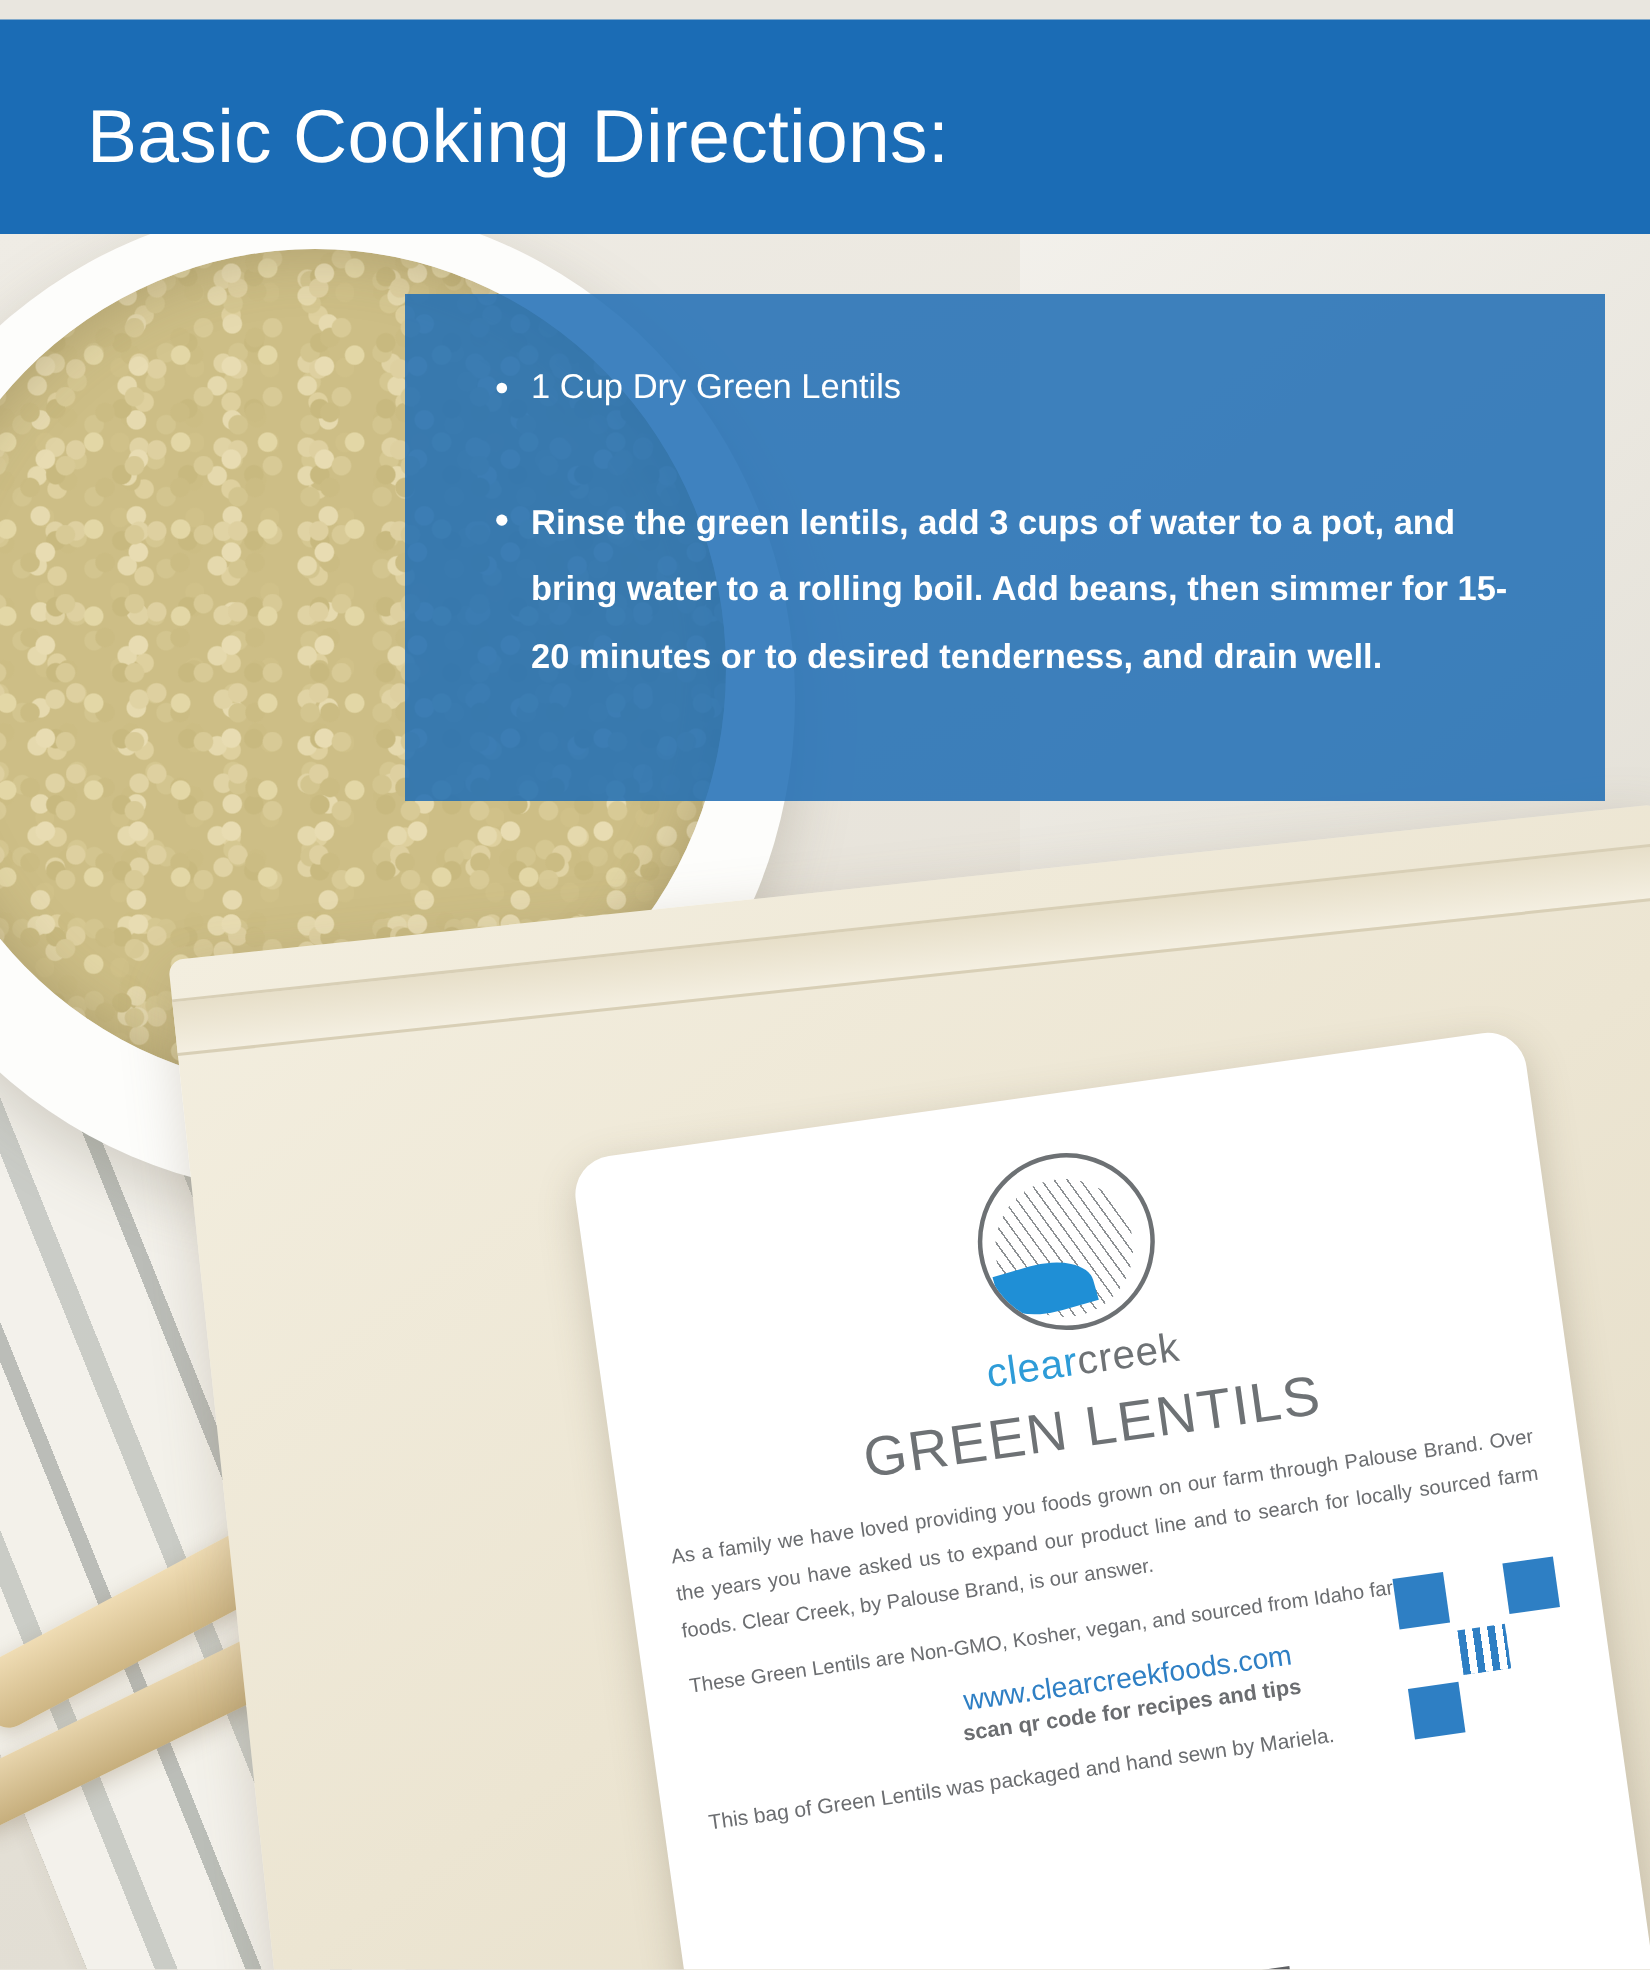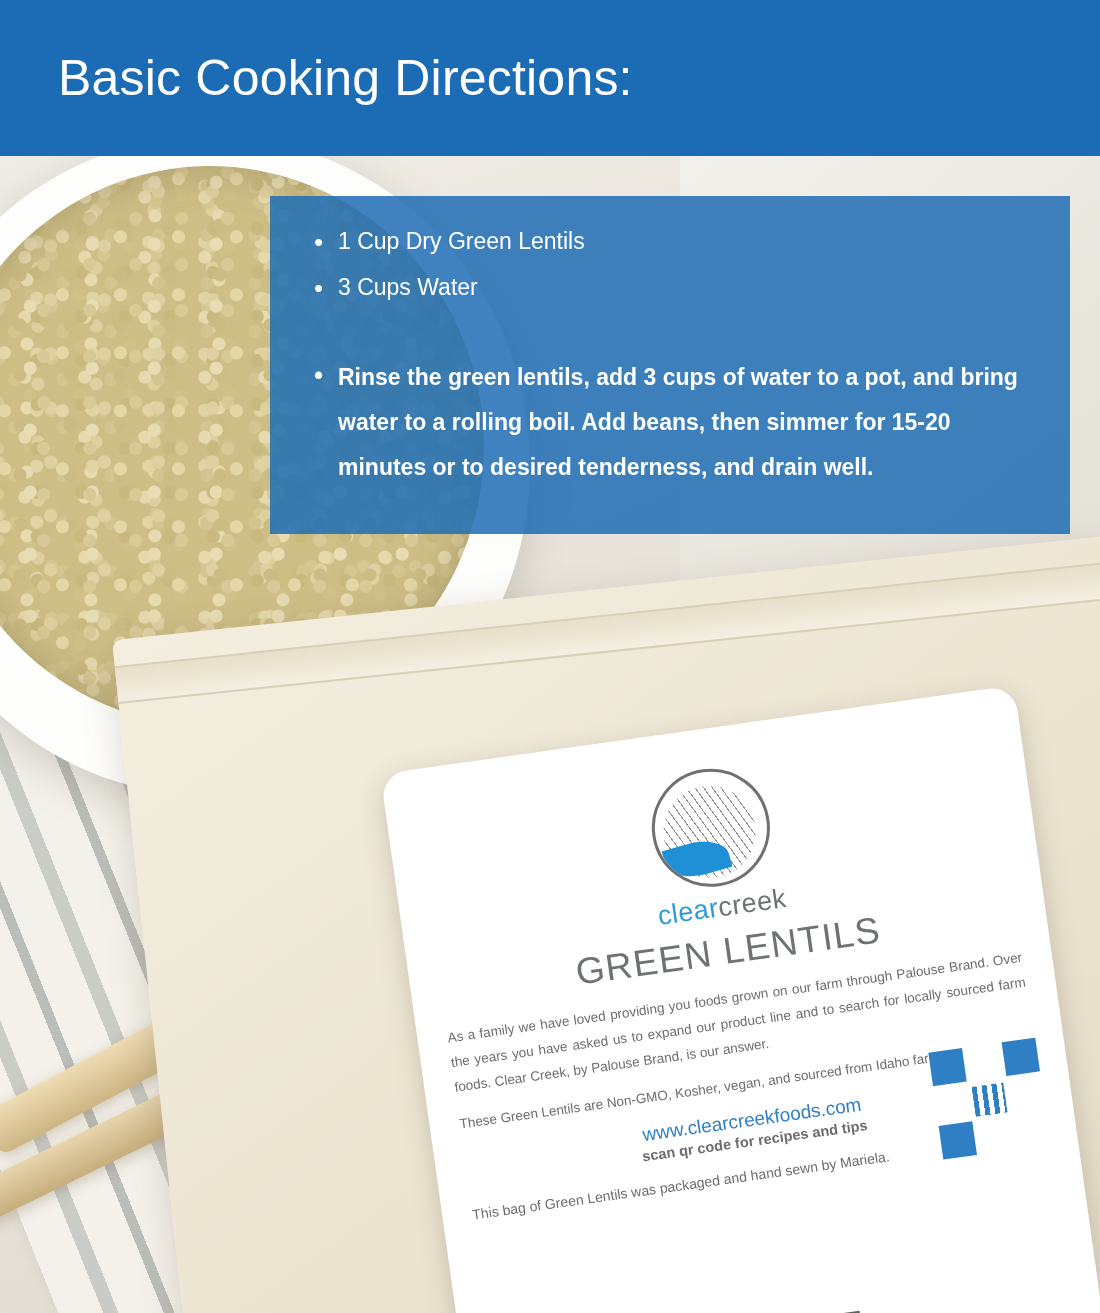--- a/index.html
+++ b/index.html
@@ -4,21 +4,21 @@
 <style>
   html,body{margin:0;padding:0;}
   body{
     width:1100px;height:1313px;overflow:hidden;
     font-family:"Liberation Sans", sans-serif;
     background:#e9e6df;
     position:relative;
   }
   
   .header{
-    position:absolute;left:0;top:0;width:1100px;height:156px;
+    position:absolute;left:0;top:13px;width:1100px;height:156px;
     background:#1b6cb5;
     display:flex;align-items:center;
   }
   .header-title{
     color:#ffffff;
     font-size:50px;
     font-weight:400;
     letter-spacing:.2px;
     margin-left:58px;
     line-height:1.1;
@@ -186,21 +186,21 @@
     font-size:14.5px;line-height:1.9;color:#6b6d70;text-align:justify;
   }
   
   .overlay{
     position:absolute;left:270px;top:196px;width:800px;height:338px;
     background:rgba(32,110,180,.86);
     color:#ffffff;
     box-sizing:border-box;
     padding:26px 40px 20px 40px;
   }
-  .overlay ul{margin:0;padding:0;list-style:none;}
+  .overlay ul{margin:16px;padding:0;list-style:none;}
   .overlay li{
     position:relative;padding-left:28px;font-size:23px;line-height:1.72;margin-bottom:6px;
   }
   .overlay li::before{
     content:"\2022";position:absolute;left:4px;top:-2px;font-size:26px;line-height:1.7;
   }
   .overlay li.para{
     font-size:23px;line-height:1.95;margin-top:48px;font-weight:bold;
   }
 </style>
@@ -267,16 +267,15 @@
     </div>
   </div>
 
   <div class="side-copy">These green lentils don't need to be pre-soaked and will take less than half an hour to cook. They have an earthy flavor that has hints of pepper and can either hold their firm shape or puree into a creamy blend. They can be cooked into an exceptional green lentil dal and can be combined with garlic and thyme for an easy side dish.</div>
 
 </div>
 
 <div class="overlay">
   <ul>
     <li>1 Cup Dry Green Lentils</li>
-    <li>3 Cups Water</li>
     <li class="para">Rinse the green lentils, add 3 cups of water to a pot, and bring water to a rolling boil. Add beans, then simmer for 15-20 minutes or to desired tenderness, and drain well.</li>
   </ul>
 </div>
 
 </body></html>

